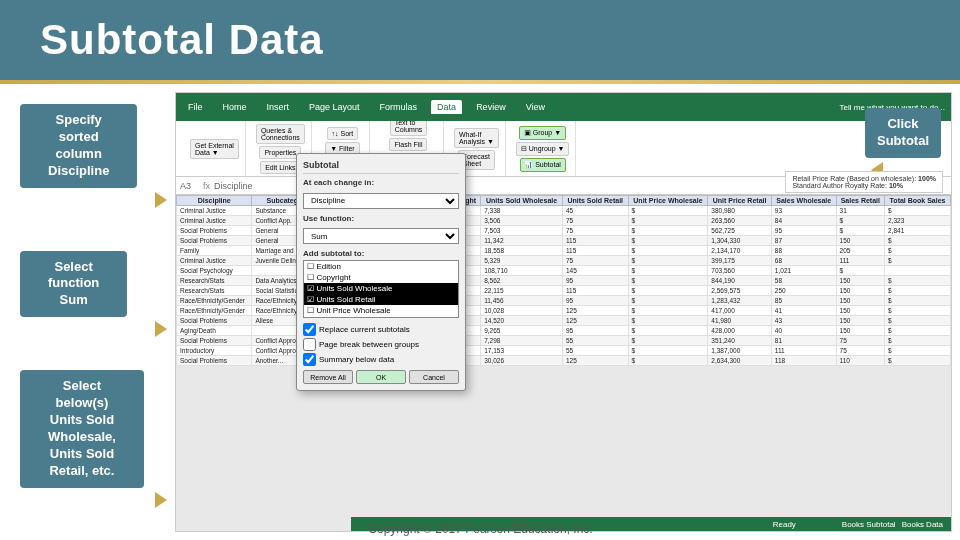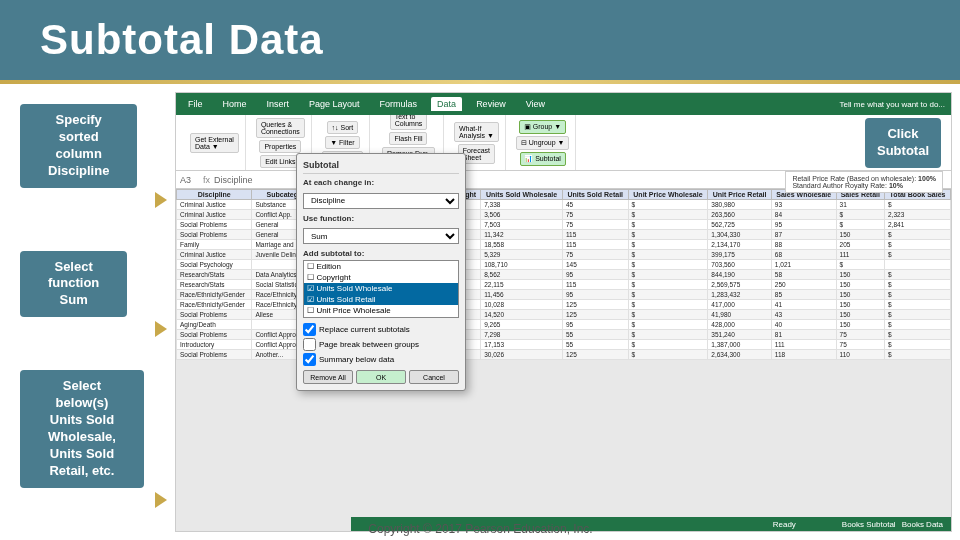--- a/index.html
+++ b/index.html
@@ -98,21 +98,21 @@
       position: relative;
       overflow: hidden;
       background: #e8e8e8;
       margin: 8px 8px 8px 0;
       border: 1px solid #ccc;
     }
 
     
     .excel-ribbon {
       background: #217346;
-      height: 22px;
+      height: 28px;
       display: flex;
       align-items: center;
       padding: 0 6px;
       gap: 8px;
     }
     .ribbon-tab {
       font-size: 9px;
       color: #fff;
       padding: 2px 6px;
       cursor: pointer;
@@ -250,21 +250,21 @@
       background: #fff;
       border: 1px solid #888;
       margin-bottom: 5px;
       overflow-y: auto;
     }
     .dialog-listbox .list-item {
       padding: 1px 3px;
       cursor: pointer;
     }
     .dialog-listbox .list-item.selected {
-      background: #0369a1;
+      background: #000000;
       color: #fff;
     }
     .dialog-checkbox-row {
       display: flex;
       align-items: center;
       gap: 3px;
       font-size: 8px;
       margin-bottom: 2px;
     }
     .dialog-buttons {
@@ -286,21 +286,21 @@
       justify-content: center;
     }
     .dialog-btn.primary {
       background: #c6efce;
     }
 
     
     .right-annotation {
       position: absolute;
       right: 10px;
-      top: 25px;
+      top: 15px;
       display: flex;
       flex-direction: column;
       align-items: flex-end;
       gap: 4px;
     }
     .annotation-box-right {
       background: #4a7c8e;
       color: #fff;
       font-size: 13px;
       font-weight: 600;

